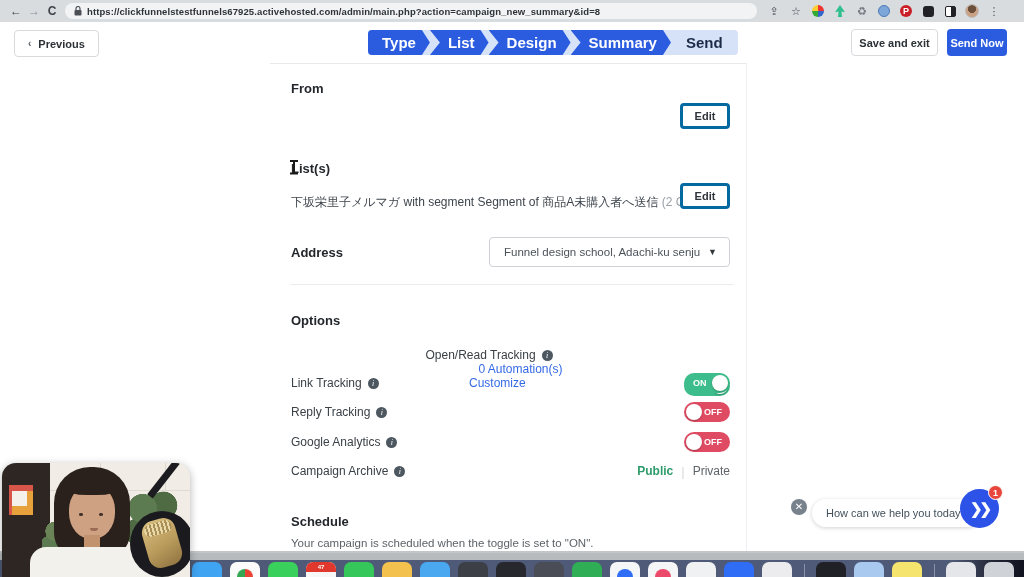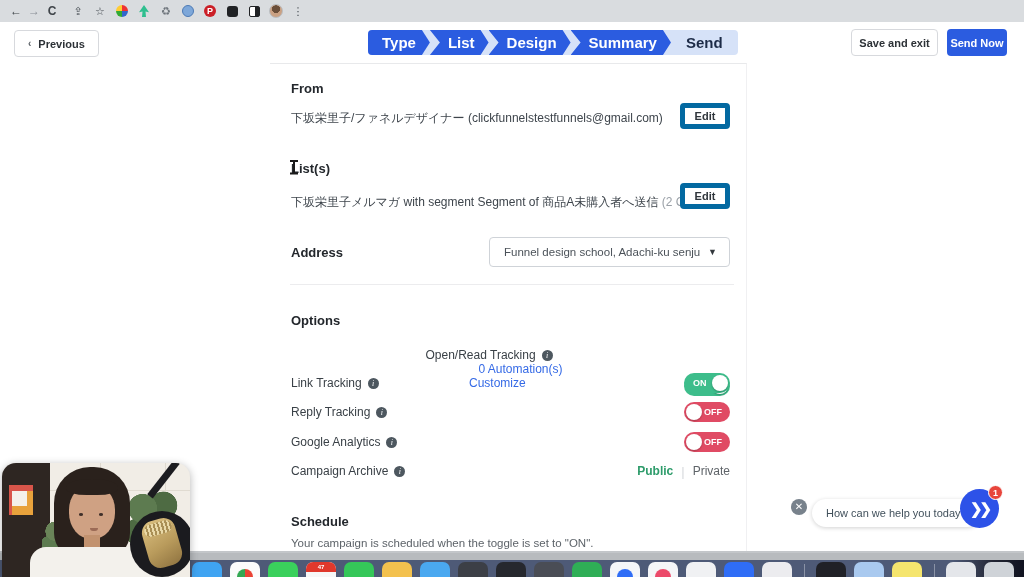--- a/index.html
+++ b/index.html
@@ -49,21 +49,21 @@
   .step.mid { clip-path:polygon(0 0, calc(100% - 8px) 0, 100% 50%, calc(100% - 8px) 100%, 0 100%, 10px 50%); }
   .step.last-light { background:transparent; color:#1c2b47; padding:0 15px; }
 
   
   .card { position:absolute; left:270px; top:63px; width:477px; height:489px; background:#fff;
     border-top:1px solid #e8e9eb; border-right:1px solid #f0f0f2; z-index:3; }
   .sec-h { position:absolute; left:21px; font-size:13px; font-weight:bold; color:#23272c; }
   .row-value { position:absolute; left:21px; font-size:12px; color:#3e454c; }
   .muted { color:#9aa0a7; }
   .edit-btn { position:absolute; right:16px; width:50px; height:26px; background:#fff;
-    border:5px solid #0369a1; border-radius:4px; font-size:11px; font-weight:bold; color:#2f353b;
+    border:3px solid #0369a1; border-radius:4px; font-size:11px; font-weight:bold; color:#2f353b;
     display:flex; align-items:center; justify-content:center; cursor:pointer; }
   .divider { position:absolute; left:20px; right:12px; height:1px; background:#ececee; }
 
   .select { position:absolute; left:219px; width:241px; height:30px; border:1px solid #cfd3d8;
     border-radius:4px; background:#fff; display:flex; align-items:center; padding:0 12px 0 14px;
     cursor:pointer; }
   .select-text { flex:1; font-size:11.5px; color:#4b5259; white-space:nowrap; overflow:hidden; }
   .caret { font-size:9px; color:#33383d; margin-left:8px; }
 
   .opt-row { position:absolute; left:21px; right:16px; height:26px; display:flex; align-items:center; }
@@ -163,20 +163,27 @@
 </style>
 </head>
 <body>
 
 <div id="screen">
 
   <div class="browser-bar">
     <span class="nav-ic">←</span>
     <span class="nav-ic dim">→</span>
     <span class="nav-ic" style="font-weight:bold;">C</span>
+    <div class="url-pill">
+      <svg class="lock-svg" width="8" height="10" viewBox="0 0 8 10">
+        <rect x="0.5" y="4" width="7" height="5.5" rx="1" fill="#4a5056"></rect>
+        <path d="M2 4 V2.5 A2 2 0 0 1 6 2.5 V4" fill="none" stroke="#4a5056" stroke-width="1.2"></path>
+      </svg>
+      <span class="url-text">https://clickfunnelstestfunnels67925.activehosted.com/admin/main.php?action=campaign_new_summary&amp;id=8</span>
+    </div>
     <div class="chrome-right">
       <span class="ext">⇪</span>
       <span class="ext">☆</span>
       <span class="ext">
           <span class="circle-ic colorwheel"></span>
         </span>
       <span class="ext">
           <span class="leaf"></span>
         </span>
       <span class="ext" style="color:#6d747b;">♻</span>
@@ -211,21 +218,20 @@
       <div class="step mid">Summary</div>
       <div class="step last-light">Send</div>
     </div>
     <div class="btn save-btn">Save and exit</div>
     <div class="btn send-now-btn">Send Now</div>
   </div>
 
   <div class="card">
 
     <div class="sec-h" style="top:17px;">From</div>
-    <div class="row-value" style="top:46px;">下坂栄里子/ファネルデザイナー (clickfunnelstestfunnels@gmail.com)</div>
     <div class="edit-btn" style="top:39px;">Edit</div>
 
     <div class="sec-h" style="top:97px;">List(s)</div>
     <div class="ibeam" style="top:96px;"></div>
     <div class="row-value" style="top:130px;">
       <span>下坂栄里子メルマガ with segment Segment of 商品A未購入者へ送信</span>
       <span class="muted">(2 Contacts)</span>
     </div>
     <div class="edit-btn" style="top:119px;">Edit</div>
 

